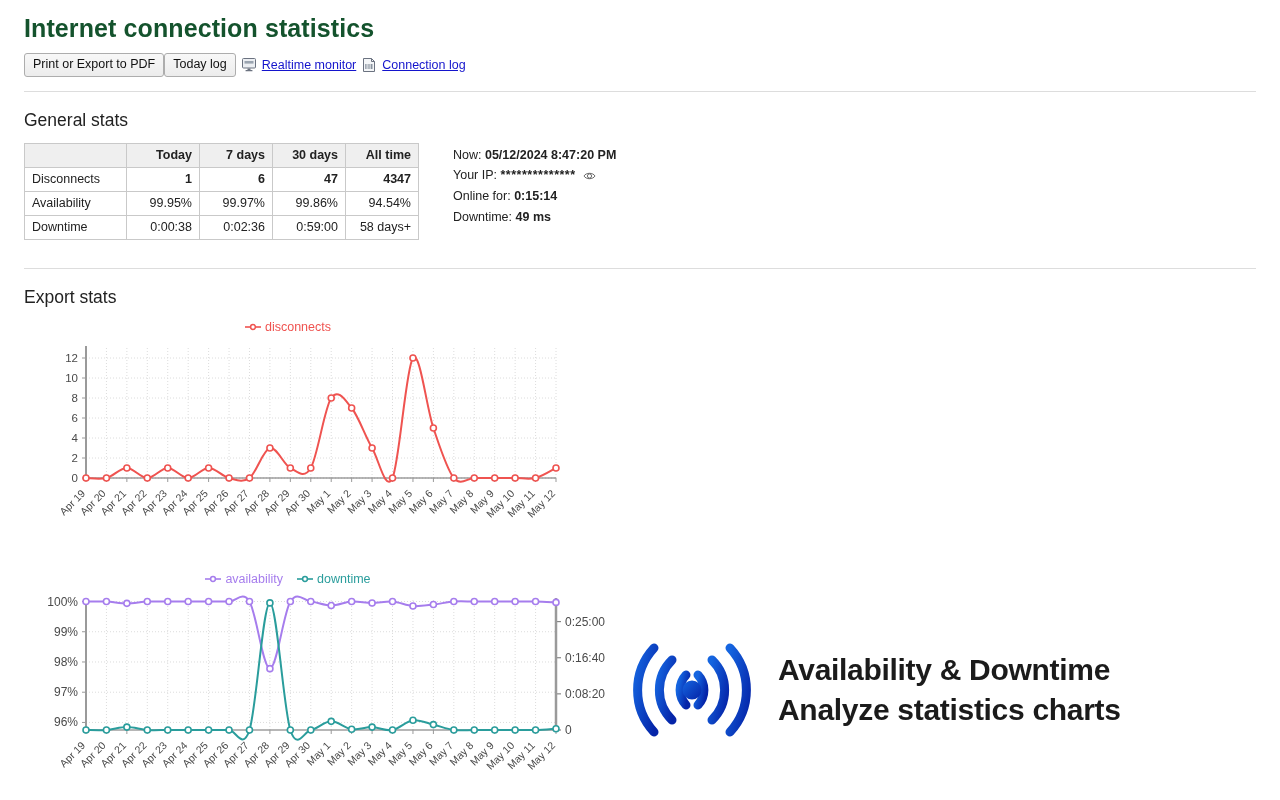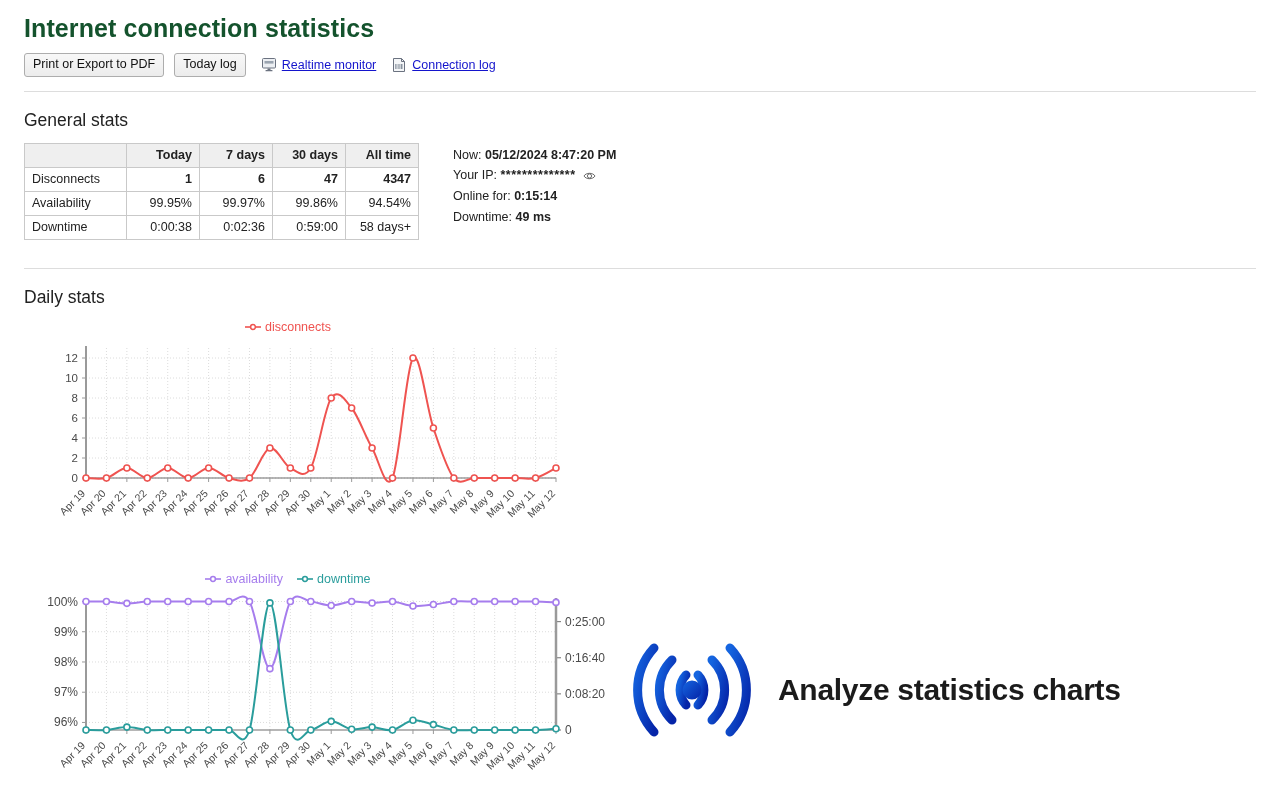--- a/index.html
+++ b/index.html
@@ -11,21 +11,21 @@
     color: #222;
     overflow: hidden;
   }
   .page { position: relative; width: 1280px; height: 800px; padding: 0 24px; }
 
   h1.page-title {
     font-size: 25px; font-weight: 700; color: #14532d;
     margin: 14px 0 10px 0; letter-spacing: .1px;
   }
 
-  .toolbar { display: flex; align-items: center; gap: 10px; margin-bottom: 14px; }
+  .toolbar { display: flex; align-items: center; margin-bottom: 14px; }
   .btn {
     font-family: "Liberation Sans", sans-serif;
     font-size: 12.5px; color: #111;
     background: linear-gradient(#f8f8f8, #ececec);
     border: 1px solid #adadad; border-radius: 3px;
     padding: 3px 8px; cursor: pointer; line-height: 1.25;
   }
   .tool-link {
     display: inline-flex; align-items: center; gap: 5px;
     font-size: 12.5px; margin-left: 6px;
@@ -194,21 +194,21 @@
       </div>
       <div>
         <span class="lbl">Downtime:</span>
         <span class="val">49 ms</span>
       </div>
     </div>
   </div>
 
   <hr class="hr" style="margin-top:28px">
 
-  <h2 class="section-title">Daily stats</h2>
+  <h2 class="section-title">Export stats</h2>
 
   <div class="charts">
 
     <div class="chart-block">
       <div class="legend" style="width:540px;margin-left:-6px;color:#ef5350">
         <span class="item">
           <span class="swatch">
             <svg width="16" height="8" viewBox="0 0 16 8">
               <line x1="0" y1="4" x2="16" y2="4" stroke="#ef5350" stroke-width="1.6"></line>
               <circle cx="8" cy="4" r="2.4" fill="#fff" stroke="#ef5350" stroke-width="1.5"></circle>
@@ -529,17 +529,18 @@
           <path d="M44 18 A42 42 0 0 0 44 78" stroke-width="9"></path>
           <path d="M58 33 A22 22 0 0 0 58 63" stroke-width="9"></path>
           <path d="M102 6 A62 62 0 0 1 102 90" stroke-width="9"></path>
           <path d="M84 18 A42 42 0 0 1 84 78" stroke-width="9"></path>
           <path d="M70 33 A22 22 0 0 1 70 63" stroke-width="9"></path>
         </g>
         <circle cx="64" cy="48" r="9.5" fill="url(#wg)"></circle>
       </svg>
     </span>
     <span class="brand-text">
+      <div>Availability &amp; Downtime</div>
       <div>Analyze statistics charts</div>
     </span>
   </div>
 
 </div>
 
 </body></html>

